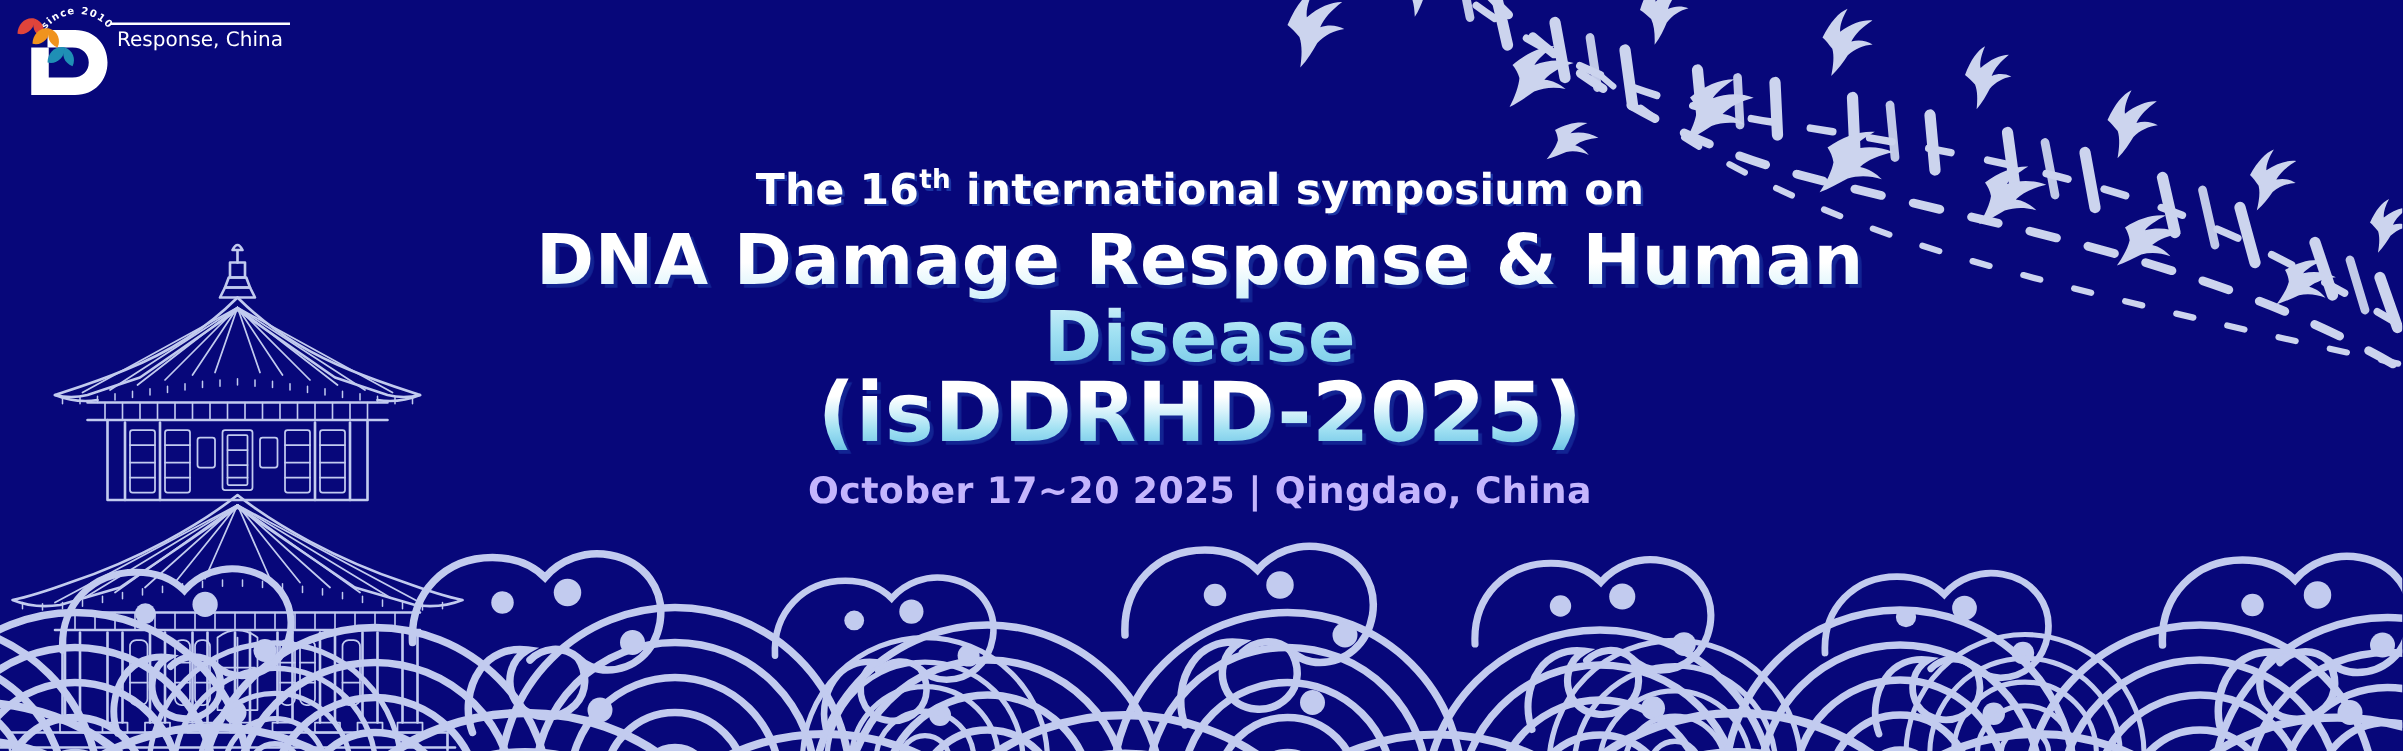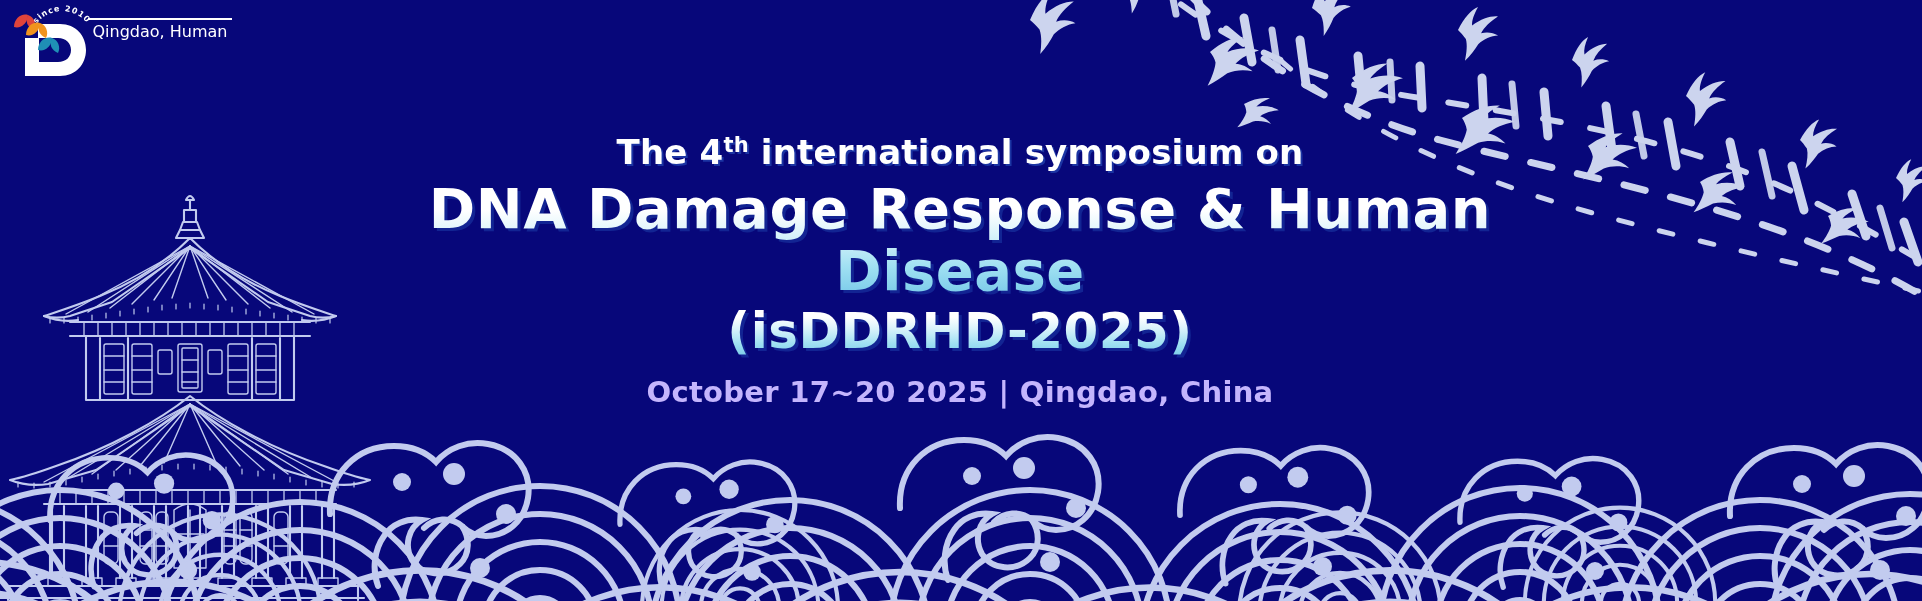--- a/index.html
+++ b/index.html
@@ -118,21 +118,21 @@
     filter: drop-shadow(3px 3px 0 rgba(20,40,150,.9));
   }
 
   #title-line-2 {
     font-size: 56px;
     line-height: 62px;
     letter-spacing: 0.5px;
     margin-top: 4px;
   }
   #title-line-3 {
-    font-size: 50px;
+    font-size: 66px;
     line-height: 58px;
     letter-spacing: 0.5px;
   }
 
   #event-meta {
     position: absolute;
     left: 330px;
     top: 375px;
     width: 1260px;
     text-align: center;
@@ -487,26 +487,26 @@
         <path d="M20,13 C26,15 29,22 26,28 C19,25 17,19 20,13 Z" fill="#e0443b"></path>
         <path d="M18,33 C18,25 25,19 32,21 C32,29 25,35 18,33 Z" fill="#f0931e"></path>
         <path d="M32,21 C38,23 41,30 38,36 C31,33 29,27 32,21 Z" fill="#f0931e"></path>
         <path d="M30,48 C30,40 37,34 44,36 C44,44 37,50 30,48 Z" fill="#1f8fb5"></path>
         <path d="M44,36 C50,38 53,45 50,51 C43,48 41,42 44,36 Z" fill="#1f8fb5"></path>
       </g>
     </svg>
 
     <div id="logo-text-group">
       <div id="logo-rule"></div>
-      <div id="logo-sub">Qingdao, Human</div>
+      <div id="logo-sub">Response, China</div>
     </div>
   </div>
 
   <div id="headline">
-    <div id="title-line-1"><span>The 4</span><span class="sup">th</span><span> international symposium on</span></div>
+    <div id="title-line-1"><span>The 16</span><span class="sup">th</span><span> international symposium on</span></div>
 
     <div id="title-line-2" class="gradient-title">DNA Damage Response &amp; Human Disease</div>
 
     <div id="title-line-3" class="gradient-title">(isDDRHD-2025)</div>
   </div>
 
   <div id="event-meta">October 17~20 2025 | Qingdao, China</div>
 
 </div>
 

